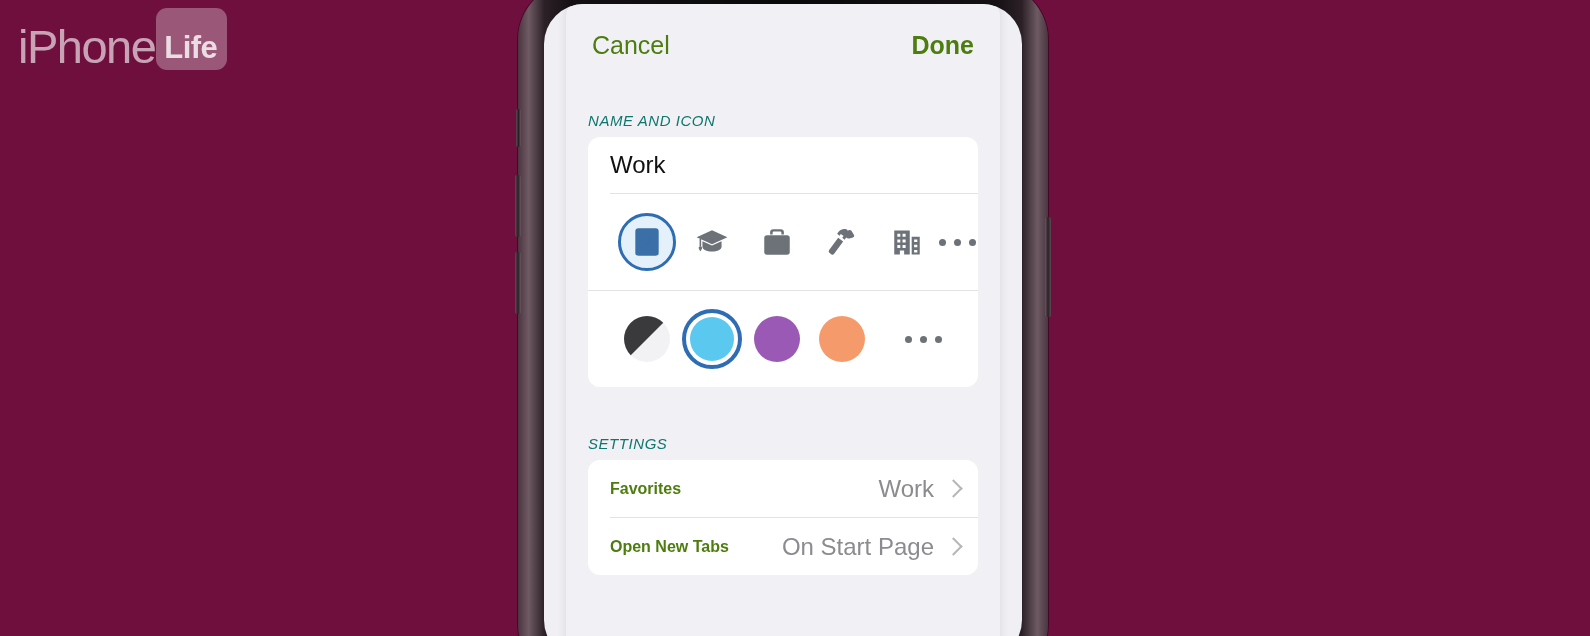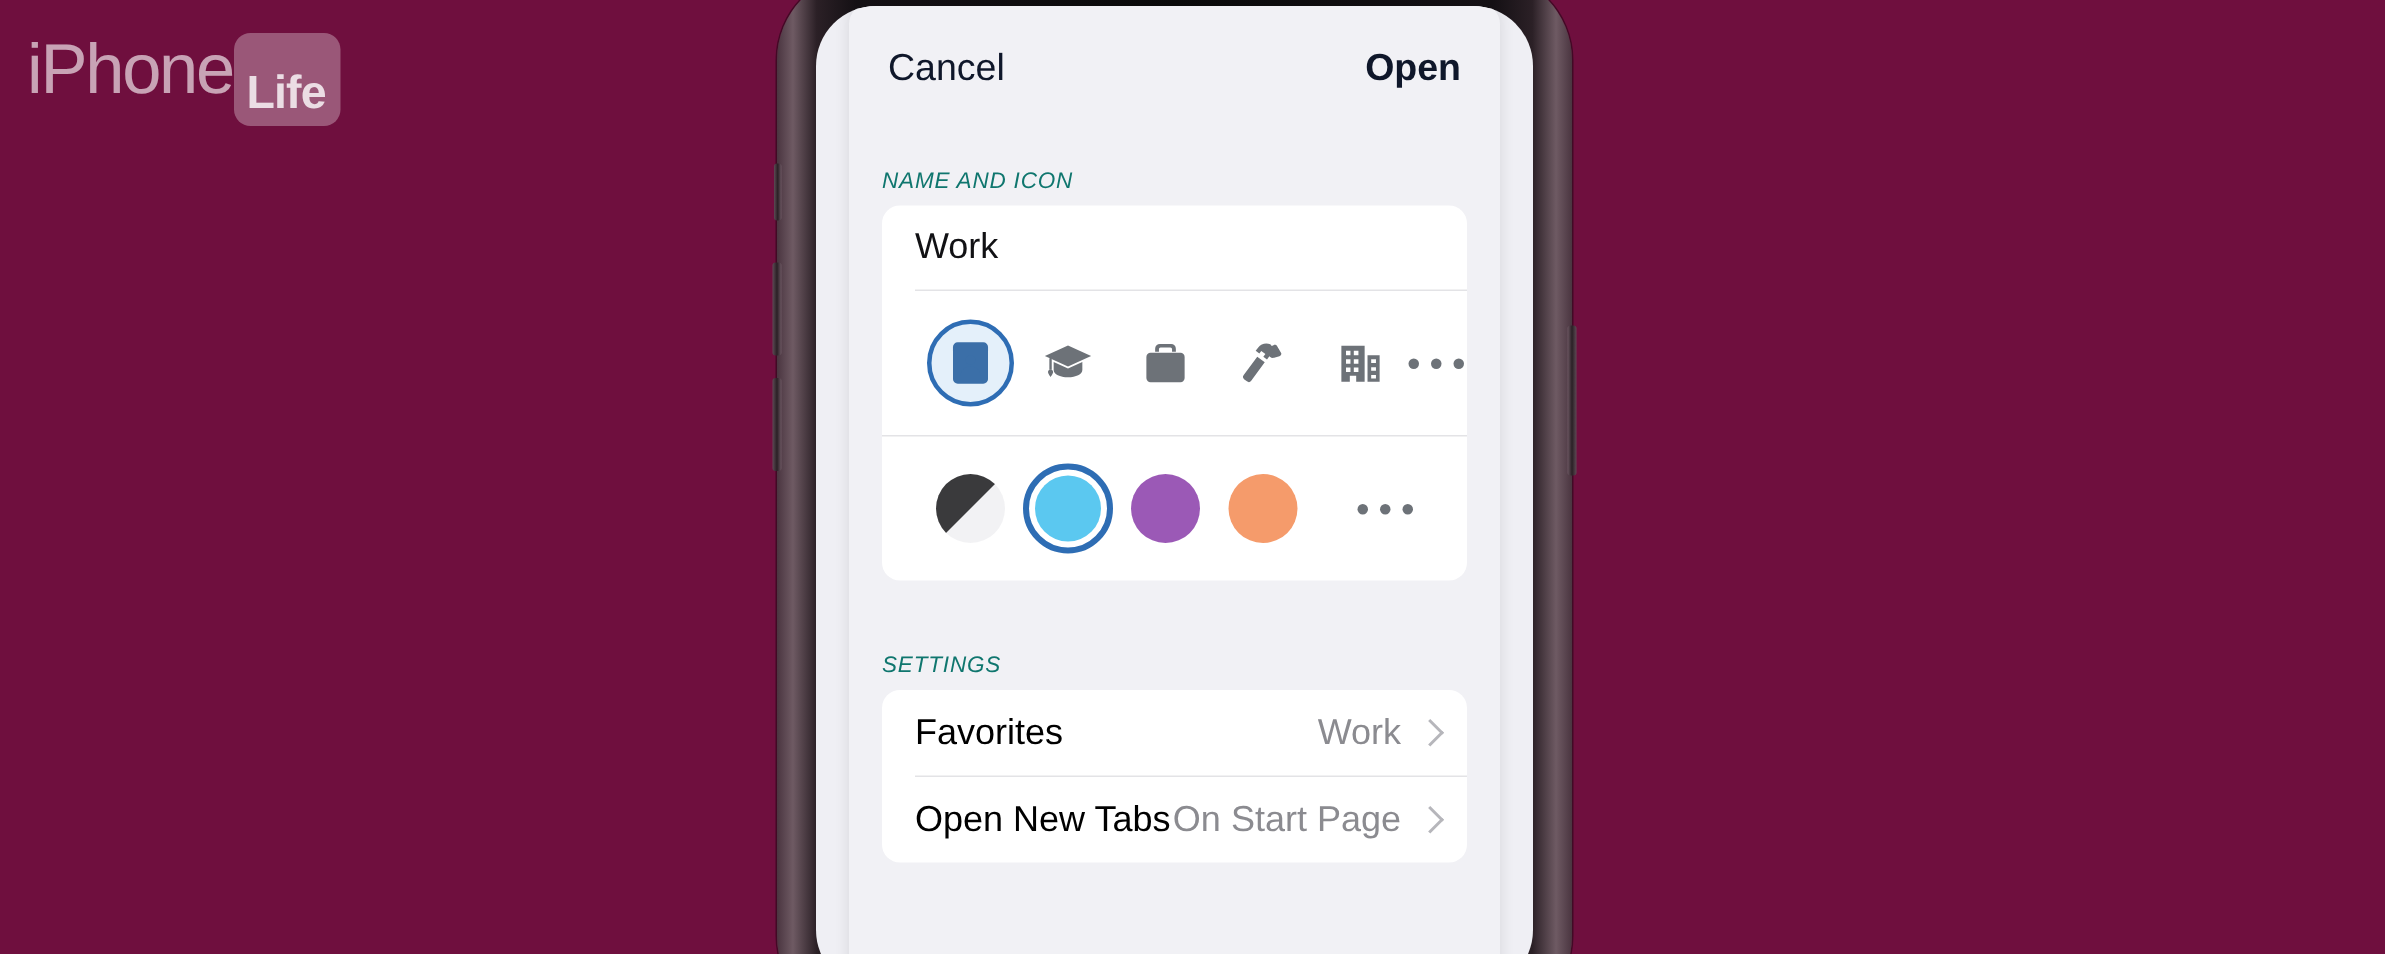--- a/index.html
+++ b/index.html
@@ -7,22 +7,22 @@
   html,body { width:1590px; height:636px; overflow:hidden; }
   body {
     background:#6F0F3E;
     font-family:"Liberation Sans", sans-serif;
     -webkit-font-smoothing:antialiased;
     position:relative;
   }
 
   
   #watermark {
-    position:absolute; left:18px; top:22px;
-    display:flex; align-items:flex-start; gap:0px;
+    position:absolute; left:18px; top:8px;
+    display:flex; align-items:flex-end; gap:0px;
     user-select:none;
   }
   #watermark .wm-iphone {
     font-size:47px; letter-spacing:-1.5px;
     color:rgba(255,255,255,.62);
     font-family:"Liberation Sans", sans-serif;
     line-height:1;
   }
   #watermark .wm-badge {
     background:rgba(255,255,255,.30);
@@ -79,21 +79,21 @@
     overflow:hidden;
   }
 
   
   #navbar {
     height:86px; position:relative;
     display:flex; align-items:center; justify-content:space-between;
     padding:0 22px;
   }
   #navbar .nav-btn {
-    font-size:25px; color:#0f172a; cursor:pointer;
+    font-size:25px; color:#4d7c0f; cursor:pointer;
     background:none; border:none; font-family:inherit;
     padding:2px 4px; white-space:nowrap;
   }
   #navbar .nav-btn.bold { font-weight:bold; }
   #navbar #nav-title {
     position:absolute; left:0; right:0; text-align:center;
     font-size:25px; font-weight:bold; color:#111114;
     pointer-events:none;
   }
 
@@ -164,21 +164,21 @@
   
   .ellipsis { display:flex; gap:8px; align-items:center; justify-content:center;
               width:58px; height:58px; cursor:pointer; }
   .ellipsis span { width:7px; height:7px; border-radius:50%; background:#6D7278; display:block; }
 
   
   .settings-row {
     height:57px; display:flex; align-items:center;
     padding:0 20px 0 22px; cursor:pointer;
   }
-  .settings-row .label { font-size:24px; color:#000000; }
+  .settings-row .label { font-size:16px; color:#4d7c0f;font-weight:bold; }
   .settings-row .grow { flex:1; }
   .settings-row .value { font-size:24px; color:#8B8B90; margin-right:12px; }
   .settings-row .chev {
     width:12px; height:20px; flex:0 0 auto;
     position:relative;
   }
   .settings-row .chev::before{
     content:""; position:absolute; left:1px; top:3px;
     width:11px; height:11px;
     border-right:2.6px solid #B6B6BB; border-top:2.6px solid #B6B6BB;
@@ -204,21 +204,21 @@
   <div class="side-btn sb-power"></div>
 
   <div id="phone-screen">
 
     <div id="backdrop-card"></div>
 
     <div id="sheet">
 
       <div id="navbar">
         <button class="nav-btn">Cancel</button>
-        <button class="nav-btn bold">Open</button>
+        <button class="nav-btn bold">Done</button>
       </div>
 
       <div class="section-header" id="name-section-header">NAME AND ICON</div>
 
       <div class="card">
 
         <div id="name-row">
           <input id="profile-name-input" type="text" value="Work" style="">
         </div>
 

